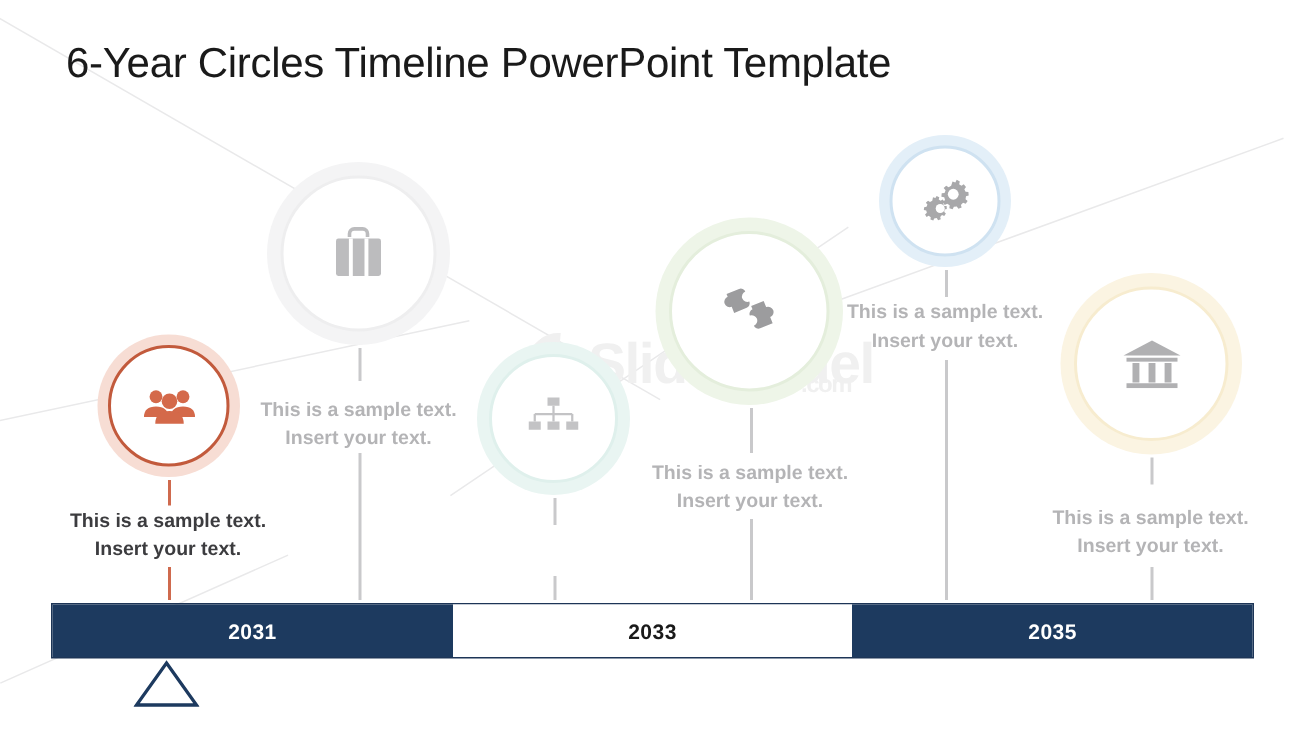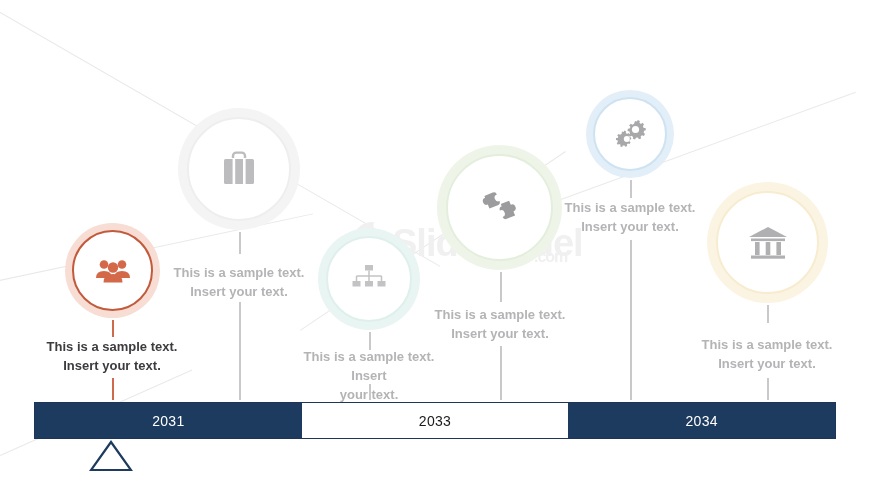--- a/index.html
+++ b/index.html
@@ -97,21 +97,21 @@
     width: 802px; height: 37px;
     display: flex;
     border: 1px solid #1d3557;
   }
   .year-cell {
     flex: 1 1 0;
     display: flex;
     align-items: center;
     justify-content: center;
     font-size: 14px;
-    font-weight: normal;
+    font-weight: bold;
     letter-spacing: 0.3px;
   }
   .year-cell.fill { background: #1d3a5f; color: #ffffff; }
   .year-cell.empty { background: #ffffff; color: #1a1a1a; }
 
   
   #marker {
     position: absolute;
     left: 89px; top: 440px;
     width: 44px; height: 32px;
@@ -125,20 +125,21 @@
   <div class="wm-line" style="left:-10px; top:6px; width:520px; transform:rotate(30deg);"></div>
   <div class="wm-line" style="left:300px; top:330px; width:320px; transform:rotate(-34deg);"></div>
   <div class="wm-line" style="left:-10px; top:282px; width:330px; transform:rotate(-12deg);"></div>
   <div class="wm-line" style="left:536px; top:208px; width:340px; transform:rotate(-20deg);"></div>
   <div class="wm-line" style="left:0px; top:455px; width:210px; transform:rotate(-24deg);"></div>
 
   <div class="wm-ring" style="left:352px; top:222px; width:40px; height:40px; transform:rotate(-40deg);"></div>
   <div class="wm-text" style="left:392px; top:222px; font-size:38px;">SlideModel</div>
   <div class="wm-text" style="left:534px; top:248px; font-size:16px;">.com</div>
 
+  <div id="title">6-Year Circles Timeline PowerPoint Template</div>
 
   <div class="node" style="left:65px; top:223px; width:95px; height:95px;">
     <div class="ring-outer" style="width:95px; height:95px; background:#f7ddd4;"></div>
     <div class="ring-inner" style="left:7px; top:7px; width:81px; height:81px; border:2.4px solid #c25a3c;">
       <span>
         <svg width="36" height="27" viewBox="0 0 36 27">
           <circle cx="9" cy="7.5" r="4.3" fill="#d4694a"></circle>
           <circle cx="27" cy="7.5" r="4.3" fill="#d4694a"></circle>
           <path d="M1 21 q0-7 8-7 q8 0 8 7 z" fill="#d4694a"></path>
           <path d="M19 21 q0-7 8-7 q8 0 8 7 z" fill="#d4694a"></path>
@@ -179,22 +180,20 @@
           <rect x="14" y="1" width="8" height="5.5" fill="#c3c3c5"></rect>
           <path d="M18 6.5 v5.5 M5.5 12 h25 M5.5 12 v5 M18 12 v5 M30.5 12 v5" fill="none" stroke="#c3c3c5" stroke-width="1.5"></path>
           <rect x="1.5" y="17" width="8" height="5.5" fill="#c3c3c5"></rect>
           <rect x="14" y="17" width="8" height="5.5" fill="#c3c3c5"></rect>
           <rect x="26.5" y="17" width="8" height="5.5" fill="#c3c3c5"></rect>
         </svg>
       </span>
     </div>
   </div>
   <div class="stem" style="left:369px; top:332px; height:18px;"></div>
-  <div class="caption" style="left:288px; top:348px; width:162px;">This is a sample text. Insert
-your text.</div>
   <div class="stem" style="left:369px; top:384px; height:16px;"></div>
 
   <div class="node" style="left:437px; top:145px; width:125px; height:125px;">
     <div class="ring-outer" style="width:125px; height:125px; background:#eef5e8;"></div>
     <div class="ring-inner" style="left:9px; top:9px; width:107px; height:107px; border:2px solid #e4eedc;">
         <span>
         <svg width="46" height="46" viewBox="0 0 46 46">
           <g fill="#9c9c9e" transform="rotate(-22 23 23)">
             <path d="M13 6 h9 a3.2 3.2 0 0 1 3.2 3.2 a3.6 3.6 0 1 0 0 7.2
                      a3.2 3.2 0 0 1 -3.2 3.2 h-9 v-4.4 a3.6 3.6 0 1 1 0 -7.2 z"></path>
@@ -257,21 +256,21 @@
     </div>
   </div>
   <div class="stem" style="left:767px; top:305px; height:18px;"></div>
   <div class="caption" style="left:687px; top:336px; width:160px;">This is a sample text.
 Insert your text.</div>
   <div class="stem" style="left:767px; top:378px; height:22px;"></div>
 
   <div id="yearbar">
     <div class="year-cell fill">2031</div>
     <div class="year-cell empty">2033</div>
-    <div class="year-cell fill">2034</div>
+    <div class="year-cell fill">2035</div>
   </div>
 
   <div id="marker">
     <svg width="44" height="32" viewBox="0 0 44 32">
       <polygon points="22,2 42,30 2,30" fill="none" stroke="#1d3a5f" stroke-width="2.2"></polygon>
     </svg>
   </div>
 
 </div>
 

